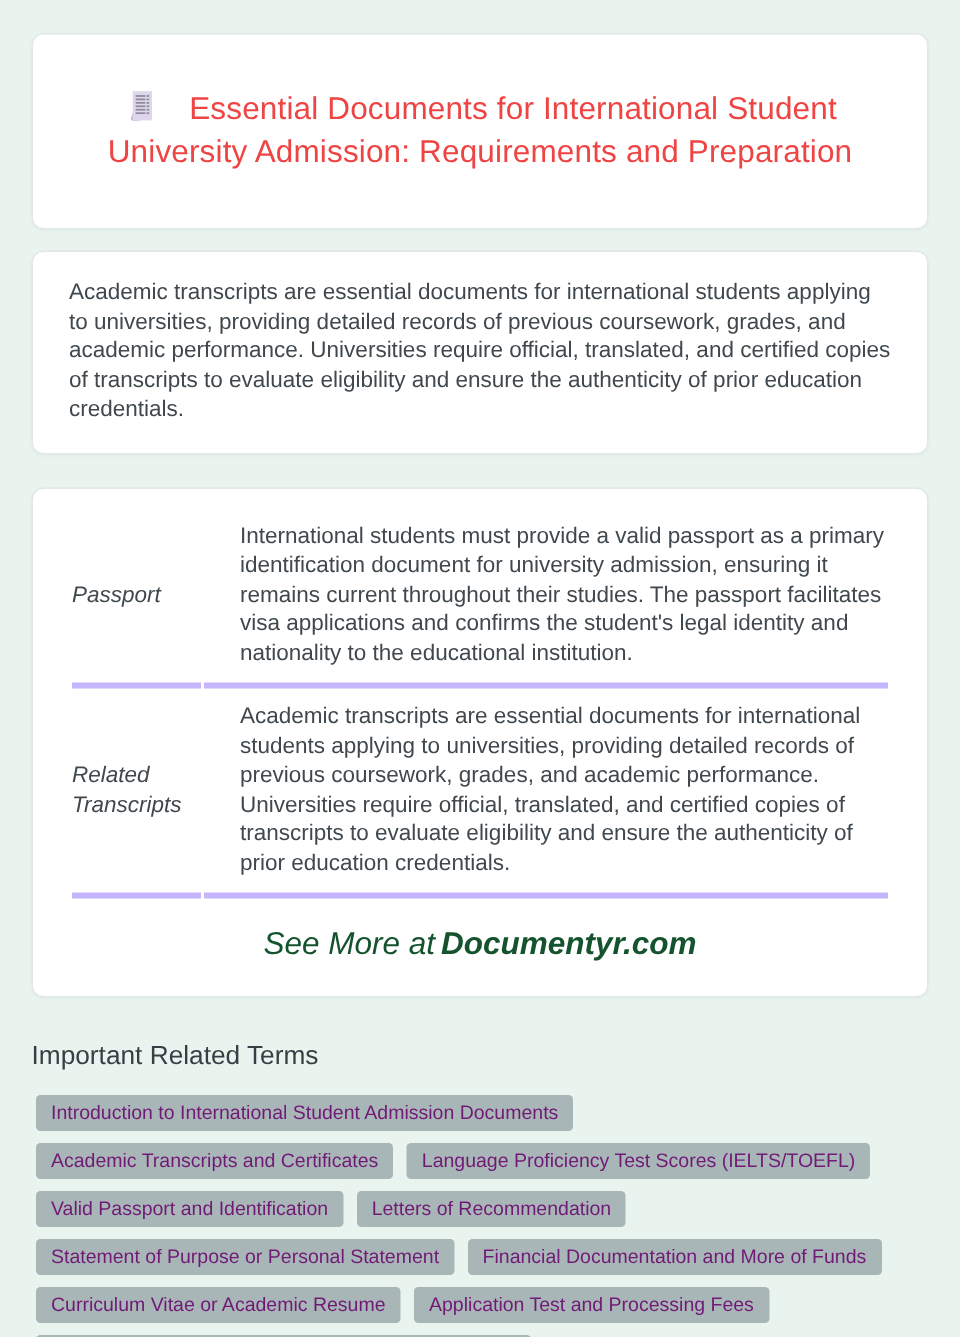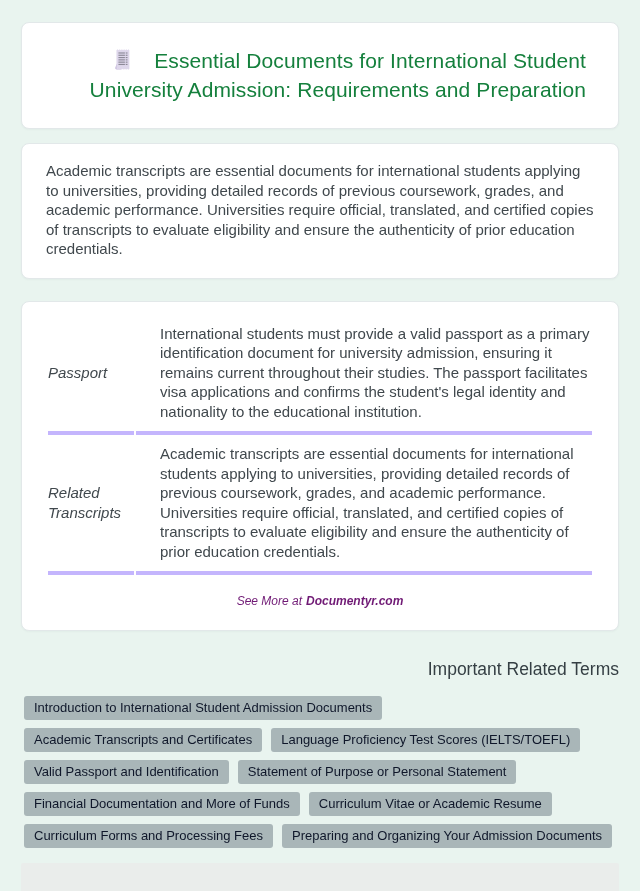--- a/index.html
+++ b/index.html
@@ -20,26 +20,26 @@
     border-radius: 8px;
     box-sizing: border-box;
     box-shadow: 0 1px 2px rgba(60, 80, 80, 0.04);
   }
   
   .card-header {
     padding: 19px 28px 20px;
     margin-bottom: 14px;
   }
   h1.title {
-    margin: 4px;
-    text-align: right;
+    margin: 16px;
+    text-align: center;
     font-size: 21px;
     line-height: 29px;
     font-weight: 500;
-    color: #15803d;
+    color: #ef4444;
     letter-spacing: 0.1px;
   }
   .receipt-icon {
     display: inline-block;
     width: 25px;
     height: 25px;
     vertical-align: -4px;
     margin-right: 19px;
   }
   
@@ -78,42 +78,42 @@
   }
   table.docs td.desc {
     padding-left: 24px;
     vertical-align: middle;
   }
   table.docs tr:first-child td { padding-top: 2px; }
   .see-more {
     margin-top: 19px;
     text-align: center;
     font-style: italic;
-    font-size: 12px;
-    color: #701a75;
+    font-size: 21px;
+    color: #14532d;
   }
   .see-more .site { font-weight: bold; margin-left: 4px; }
   
   h2.related-heading {
     margin: 28px 0 16px;
-    text-align: right;
+    text-align: left;
     font-size: 17.5px;
     font-weight: 500;
     color: #353f44;
   }
   .tags {
     display: flex;
     flex-wrap: wrap;
     gap: 8px 9px;
     margin: 0 3px;
   }
   .tag {
     display: inline-block;
     background: #a9b6b8;
-    color: #0f172a;
+    color: #701a75;
     font-size: 13px;
     line-height: 14px;
     padding: 5px 10px;
     border-radius: 3px;
     cursor: pointer;
     white-space: nowrap;
   }
   
   .footer-bar {
     margin-top: 15px;
@@ -177,24 +177,25 @@
     </div>
   </section>
 
   <h2 class="related-heading">Important Related Terms</h2>
 
   <div class="tags">
     <span class="tag">Introduction to International Student Admission Documents</span>
     <span class="tag">Academic Transcripts and Certificates</span>
     <span class="tag">Language Proficiency Test Scores (IELTS/TOEFL)</span>
     <span class="tag">Valid Passport and Identification</span>
+    <span class="tag">Letters of Recommendation</span>
     <span class="tag">Statement of Purpose or Personal Statement</span>
     <span class="tag">Financial Documentation and More of Funds</span>
     <span class="tag">Curriculum Vitae or Academic Resume</span>
-    <span class="tag">Curriculum Forms and Processing Fees</span>
+    <span class="tag">Application Test and Processing Fees</span>
     <span class="tag">Preparing and Organizing Your Admission Documents</span>
   </div>
 
   <footer class="footer-bar">
     
   </footer>
 
 </div>
 
 </body></html>

